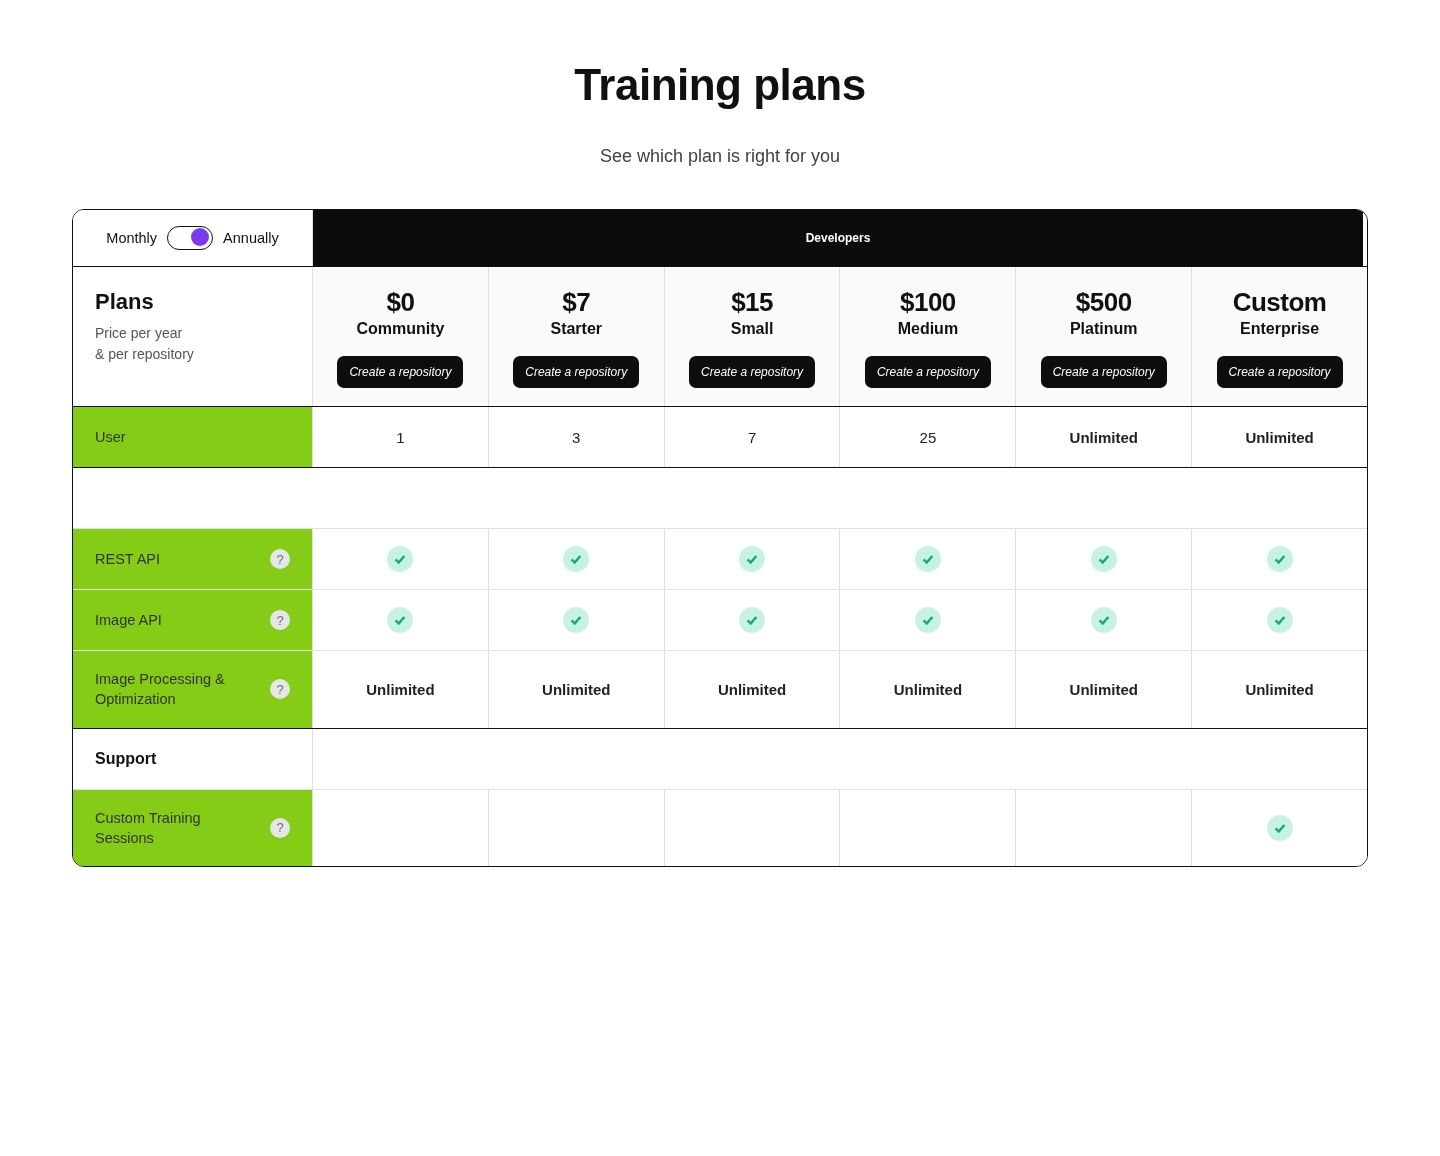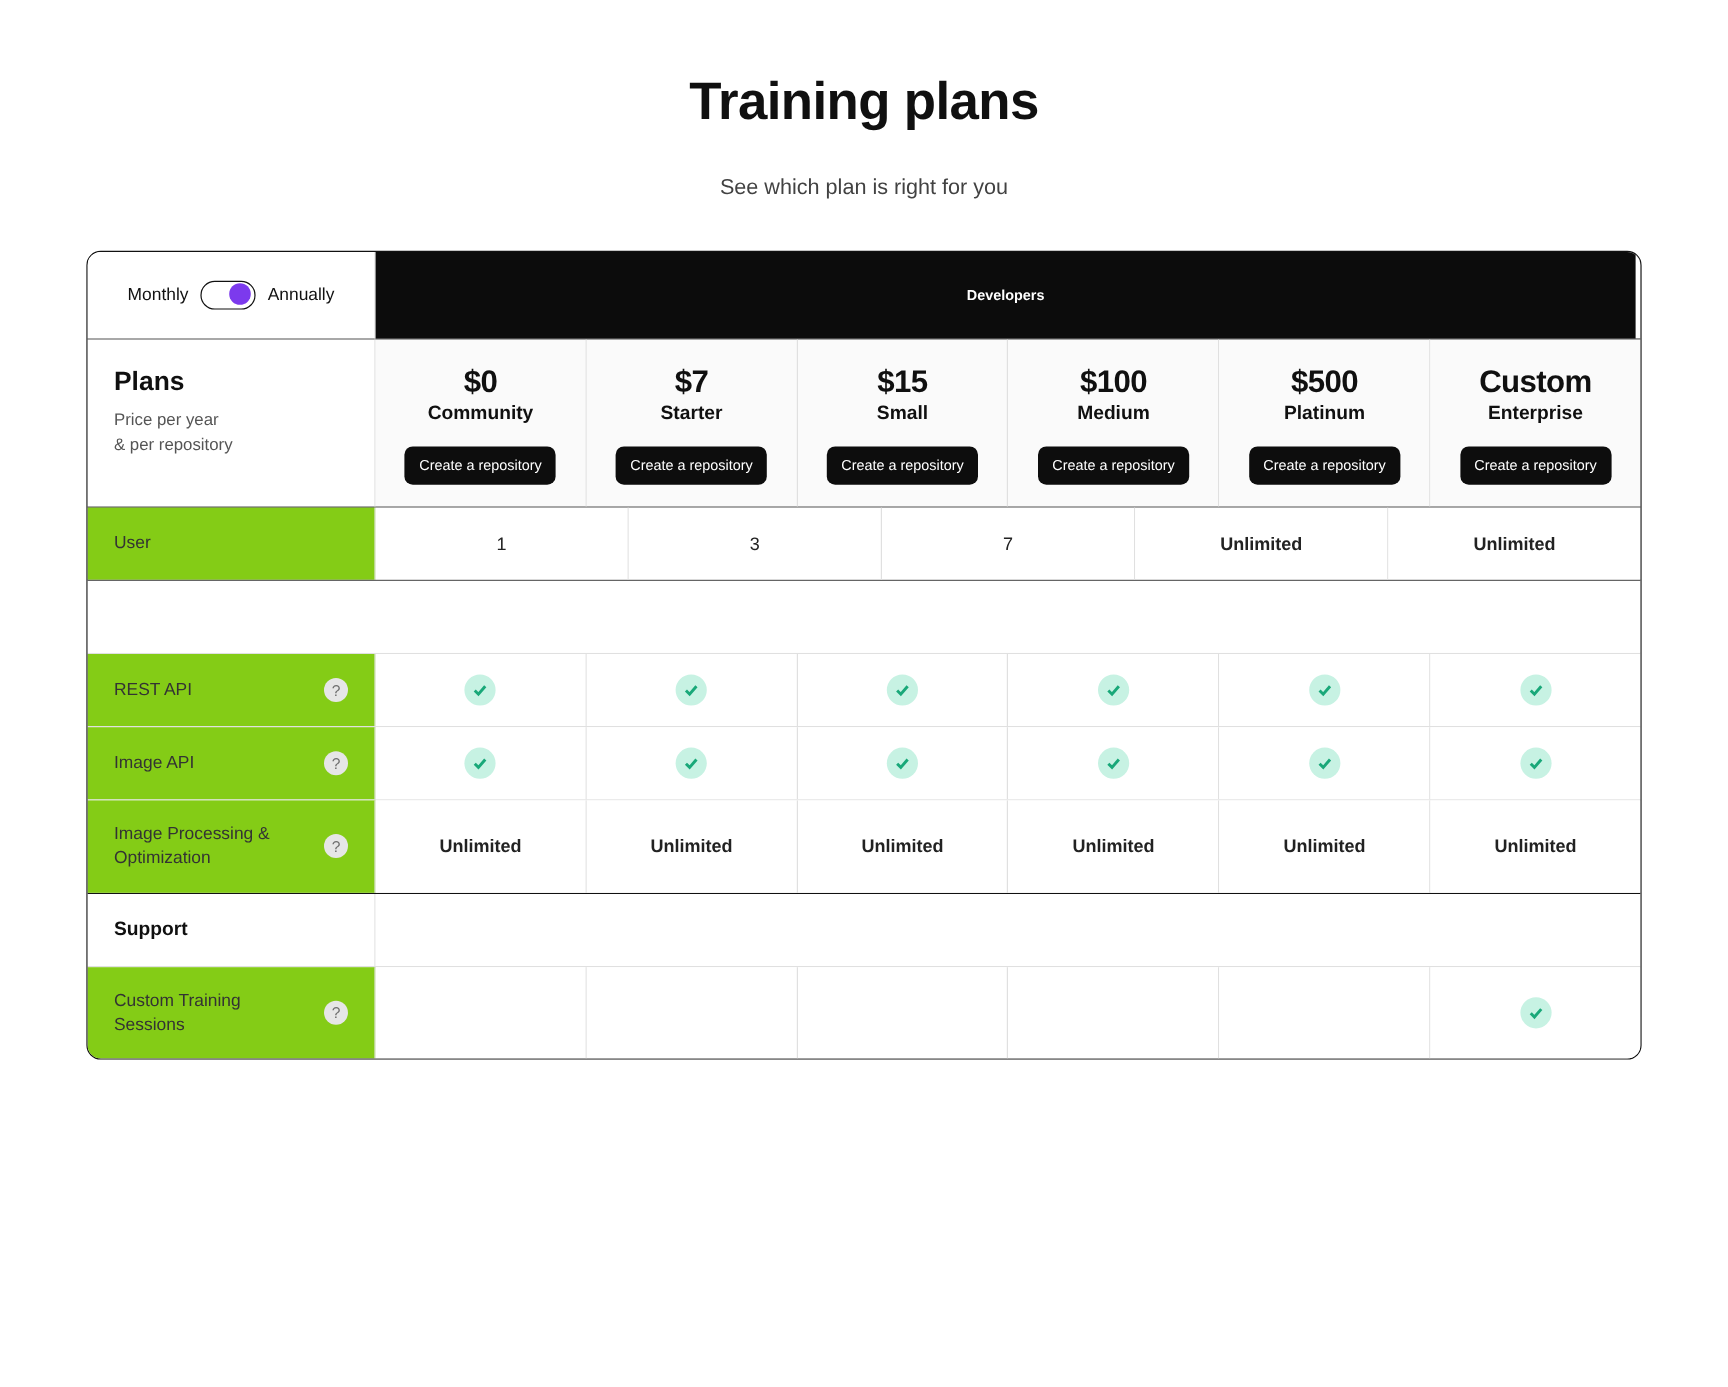--- a/index.html
+++ b/index.html
@@ -14,21 +14,21 @@
   .title { font-size: 44px; font-weight: 700; letter-spacing: -0.5px; margin-bottom: 18px; }
   .subtitle { font-size: 18px; color: #424242; margin-top: 36px; }
 
   .table-wrap {
     border: 1.5px solid #111;
     border-radius: 12px;
     overflow: hidden;
   }
 
   
-  .top-row { display: flex; height: 72px; }
+  .top-row { display: flex; height: 56px; }
   .toggle-cell {
     width: 240px;
     display: flex;
     align-items: center;
     justify-content: center;
     gap: 10px;
     border-right: 1px solid #e0e0e0;
     font-size: 14.5px;
     background: #fff;
   }
@@ -84,20 +84,21 @@
   .cta-btn {
     background: #0d0d0d;
     color: #fff;
     border: none;
     font-size: 12px;
     font-weight: 500;
     padding: 9px 12px;
     border-radius: 7px;
     cursor: pointer;
     white-space: nowrap;
+    font-style: italic;
   }
 
   
   .row { display: flex; border-top: 1.5px solid #111; }
   .row.sub { border-top: 1px solid #e0e0e0; }
   .row-label {
     width: 240px;
     padding: 18px 22px;
     border-right: 1px solid #e0e0e0;
     background: #84cc16;
@@ -200,20 +201,21 @@
     </div>
   </div>
 
   <div class="row">
     <div class="row-label">
       <span class="lbl">User</span>
     </div>
     <div class="val-cell">1</div>
     <div class="val-cell">3</div>
     <div class="val-cell">7</div>
+    <div class="val-cell">25</div>
     <div class="val-cell val-strong">Unlimited</div>
     <div class="val-cell val-strong">Unlimited</div>
   </div>
 
   <div class="row">
     <div class="val-cell" style="flex:6;border-right:none"></div>
   </div>
 
   <div class="row sub">
     <div class="row-label">

